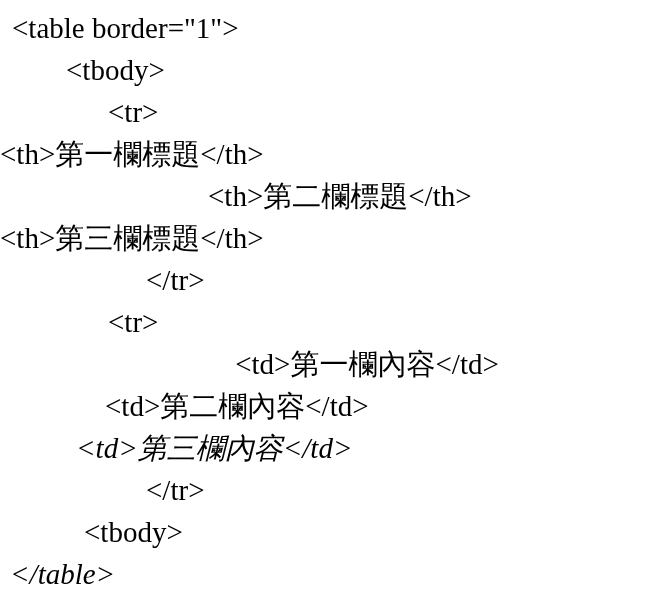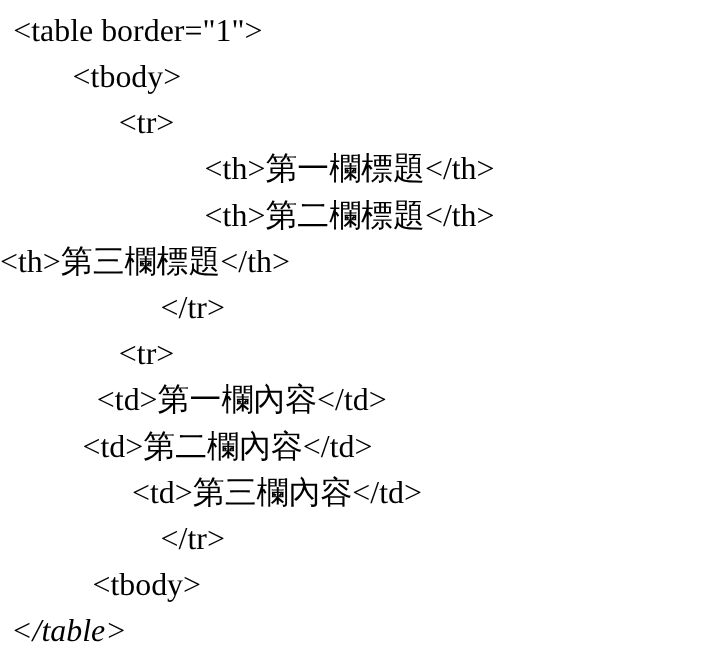--- a/index.html
+++ b/index.html
@@ -29,25 +29,25 @@
   }
 </style>
 </head>
 <body>
 
 <div class="page">
   <div class="code-block" style="color: rgb(0, 0, 0);">
       <div class="code-line" style="padding-left: 12px;">&lt;table border="1"&gt;</div>
       <div class="code-line" style="padding-left: 66px;">&lt;tbody&gt;</div>
       <div class="code-line" style="padding-left: 108px;">&lt;tr&gt;</div>
-      <div class="code-line" style="padding-left: 186px;">&lt;th&gt;第一欄標題&lt;/th&gt;</div>
-      <div class="code-line" style="padding-left: 186px;">&lt;th&gt;第二欄標題&lt;/th&gt;</div>
+      <div class="code-line" style="">&lt;th&gt;第一欄標題&lt;/th&gt;</div>
+      <div class="code-line" style="padding-left: 186px; margin-left: 22px;">&lt;th&gt;第二欄標題&lt;/th&gt;</div>
       <div class="code-line" style="">&lt;th&gt;第三欄標題&lt;/th&gt;</div>
       <div class="code-line" style="padding-left: 146px;">&lt;/tr&gt;</div>
       <div class="code-line" style="padding-left: 108px;">&lt;tr&gt;</div>
-      <div class="code-line" style="padding-left: 88px;">&lt;td&gt;第一欄內容&lt;/td&gt;</div>
-      <div class="code-line" style="padding-left: 75px;">&lt;td&gt;第二欄內容&lt;/td&gt;</div>
-      <div class="code-line" style="padding-left: 120px;">&lt;td&gt;第三欄內容&lt;/td&gt;</div>
+      <div class="code-line" style="padding-left: 88px; text-align: center;">&lt;td&gt;第一欄內容&lt;/td&gt;</div>
+      <div class="code-line" style="padding-left: 105px;">&lt;td&gt;第二欄內容&lt;/td&gt;</div>
+      <div class="code-line" style="padding-left: 76px; font-style: italic;">&lt;td&gt;第三欄內容&lt;/td&gt;</div>
       <div class="code-line" style="padding-left: 146px;">&lt;/tr&gt;</div>
       <div class="code-line" style="padding-left: 84px;">&lt;tbody&gt;</div>
       <div class="code-line" style="padding-left: 10px; font-style: italic;">&lt;/table&gt;</div>
     </div>
 </div>
 
 </body></html>

